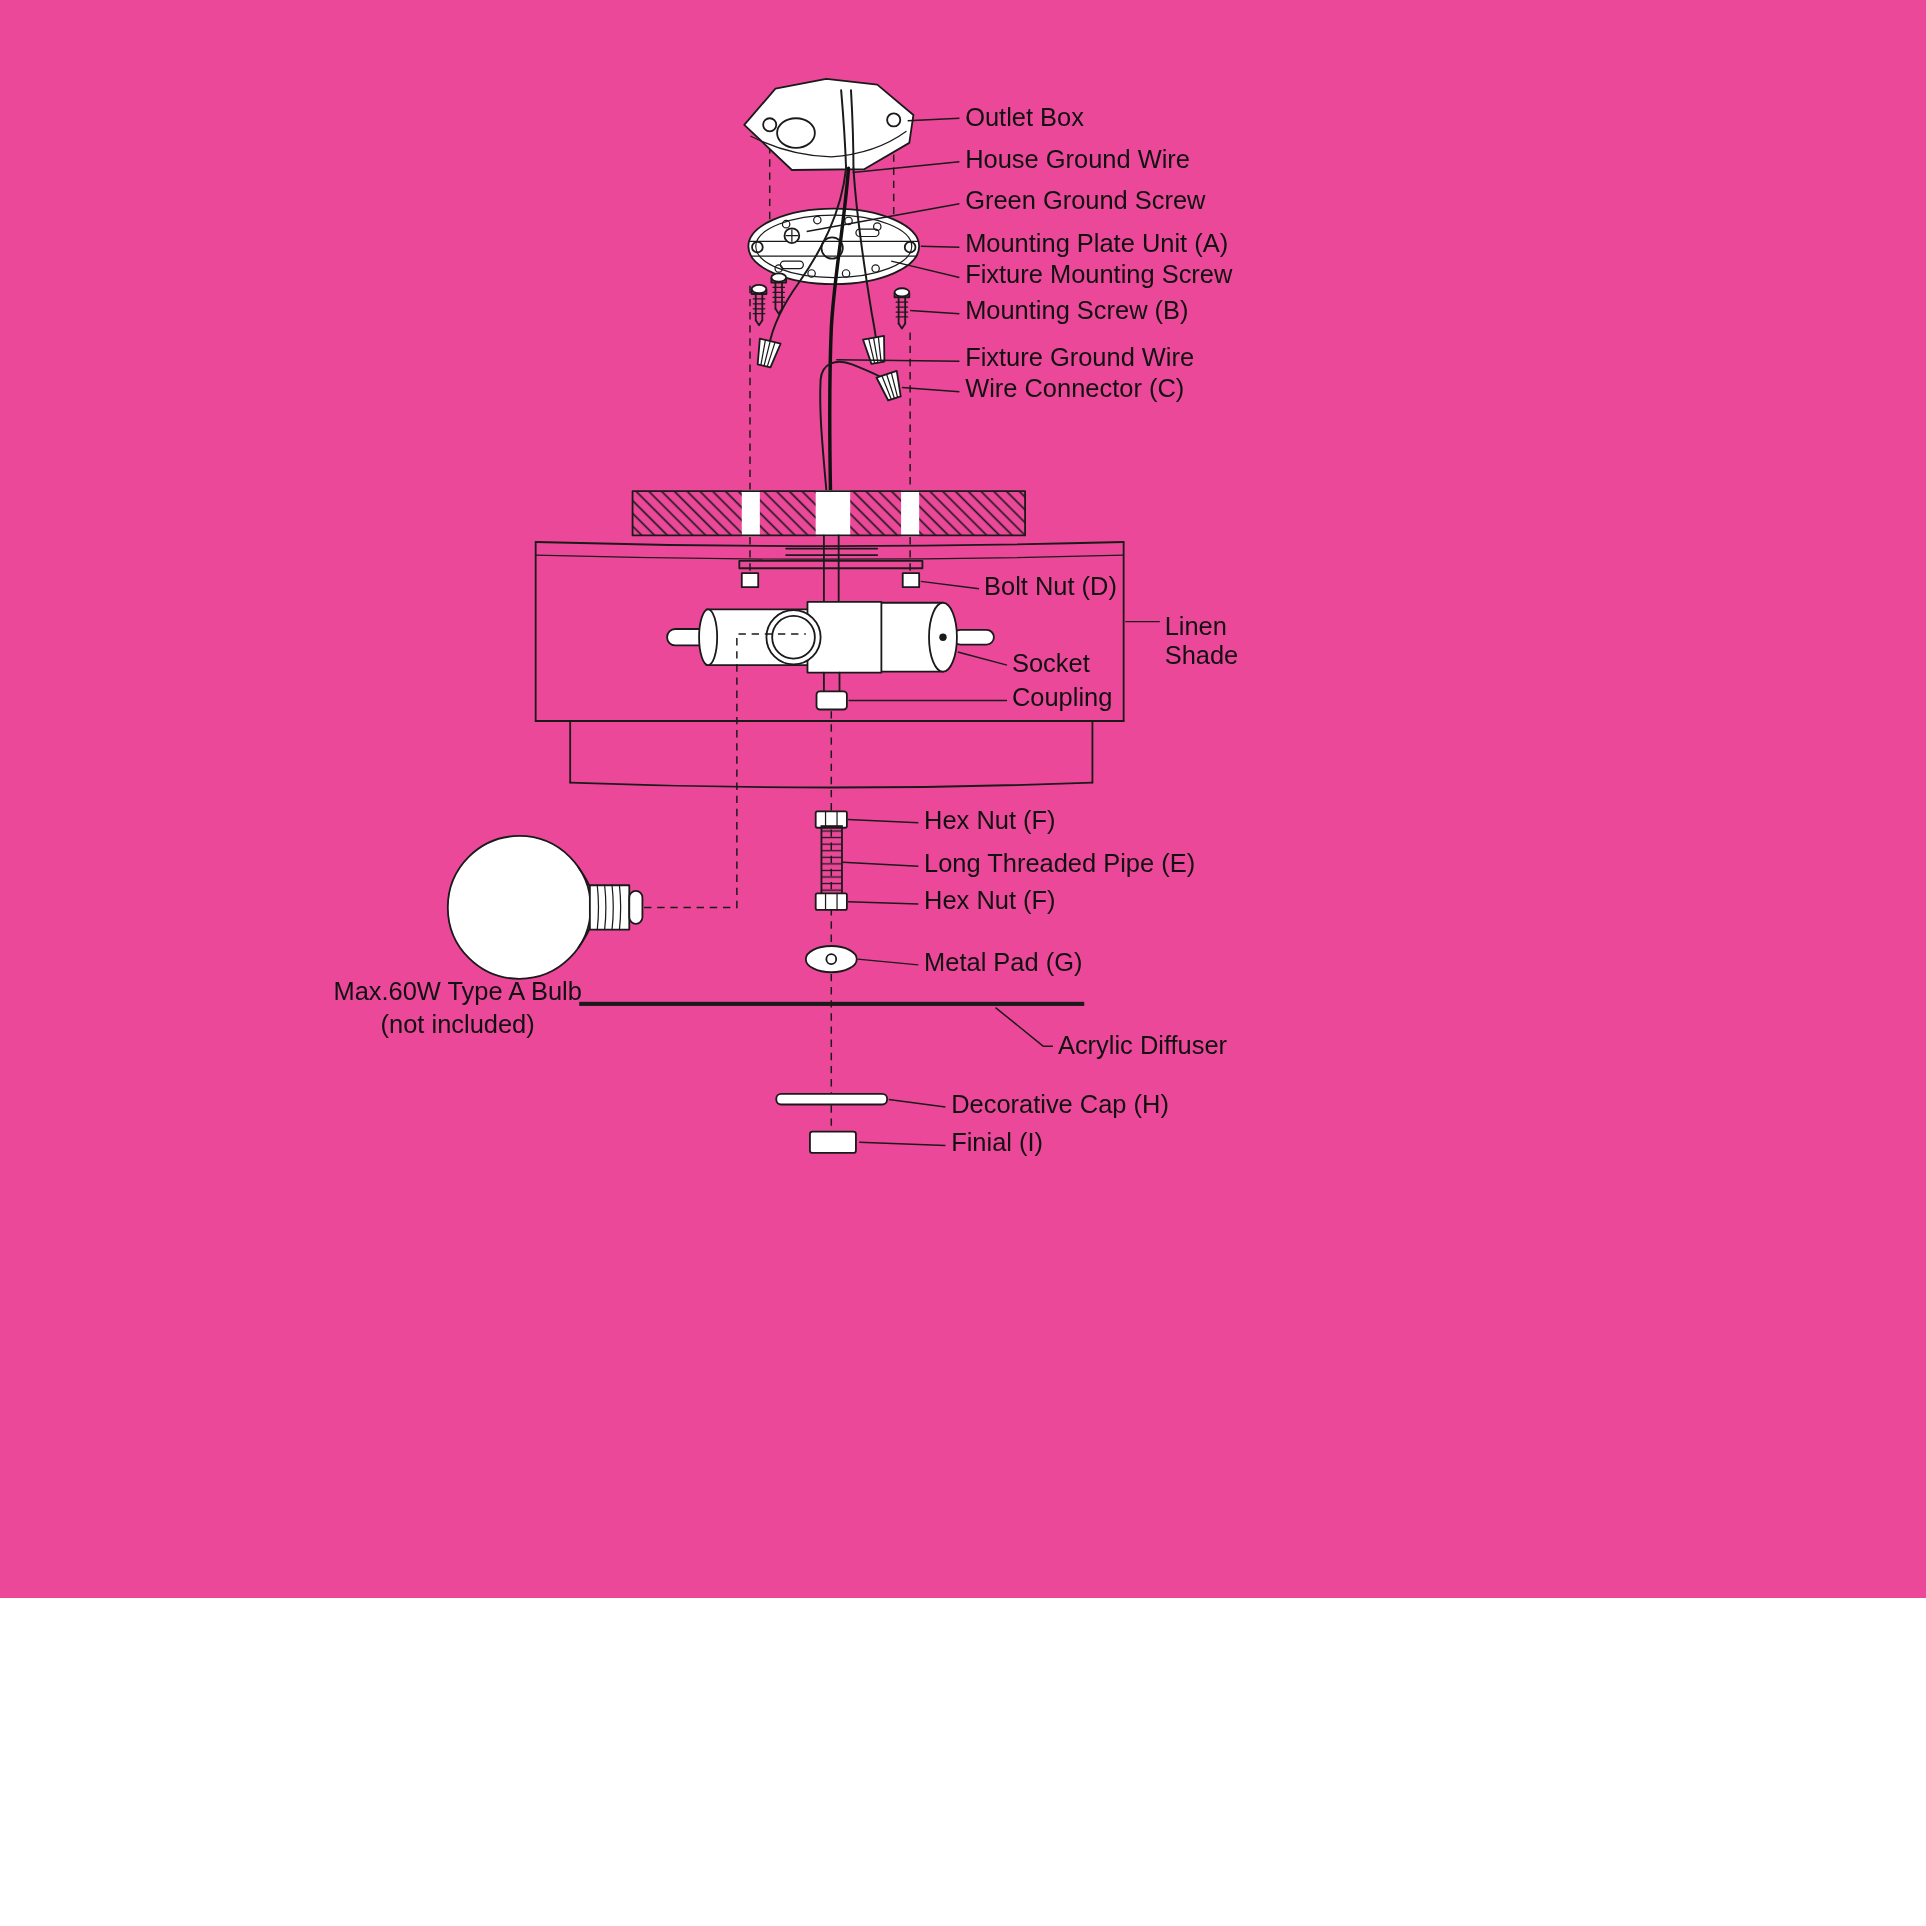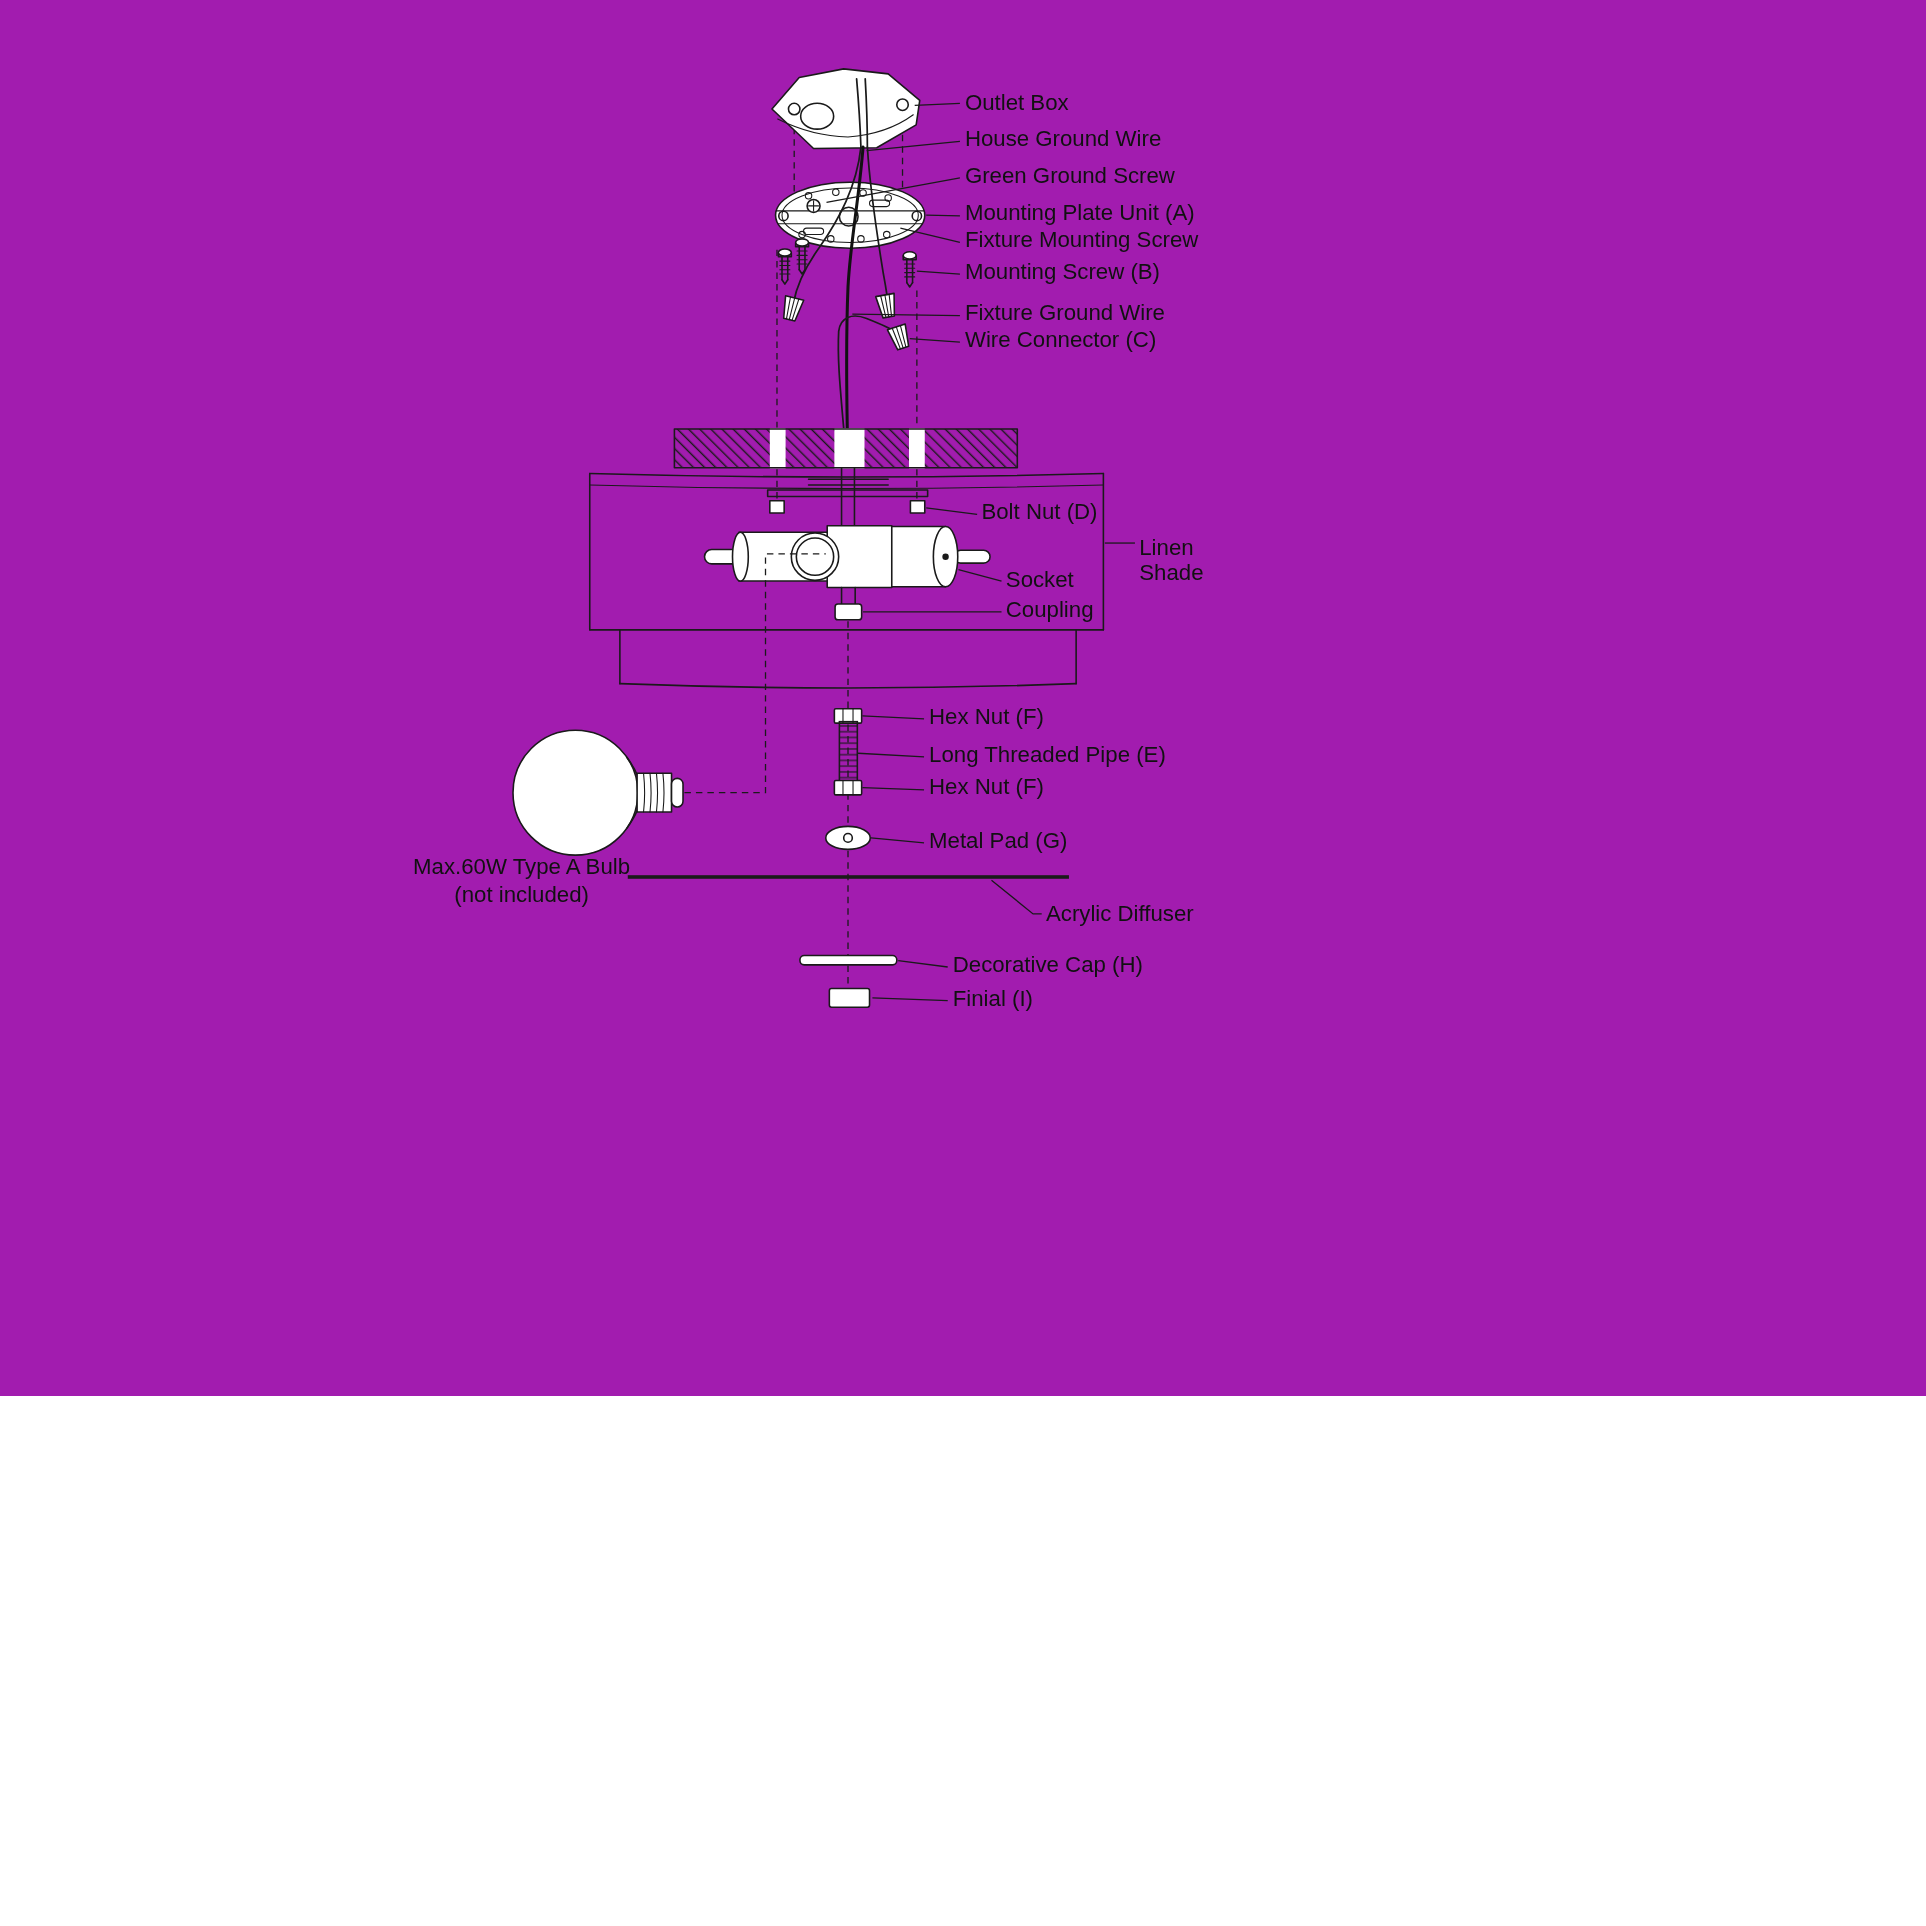--- a/index.html
+++ b/index.html
@@ -1,17 +1,17 @@
 <!DOCTYPE html>
 <html><head>
 <meta charset="utf-8">
 <style>
   * { box-sizing: border-box; }
   html, body { margin: 0; padding: 0; background: #ffffff; }
-  .stage { position: relative; width: 1927px; height: 1396px; background: #a21caf; overflow: hidden; }
+  .stage { position: relative; width: 1927px; height: 1598px; background: #ec4899; overflow: hidden; }
   svg { display: block; width: 100%; height: 100%; }
   .s   { stroke: #1a1a1a; stroke-width: 2.2; fill: none; stroke-linecap: round; stroke-linejoin: round; }
   .sf  { stroke: #1a1a1a; stroke-width: 2.2; fill: #ffffff; stroke-linejoin: round; }
   .st  { stroke: #1a1a1a; stroke-width: 1.5; fill: none; stroke-linecap: round; }
   .so  { stroke: #1a1a1a; stroke-width: 2.2; }
   .dash { stroke: #1a1a1a; stroke-width: 1.8; fill: none; stroke-dasharray: 9 7; }
   .leader { stroke: #1a1a1a; stroke-width: 1.8; fill: none; }
   .wire { stroke: #1a1a1a; stroke-width: 2.4; fill: none; stroke-linecap: round; }
   .wireT { stroke: #111111; stroke-width: 4.2; fill: none; stroke-linecap: round; }
   .lbl { font-family: "Liberation Sans", "DejaVu Sans", sans-serif; font-size: 31px; fill: #111111; }

